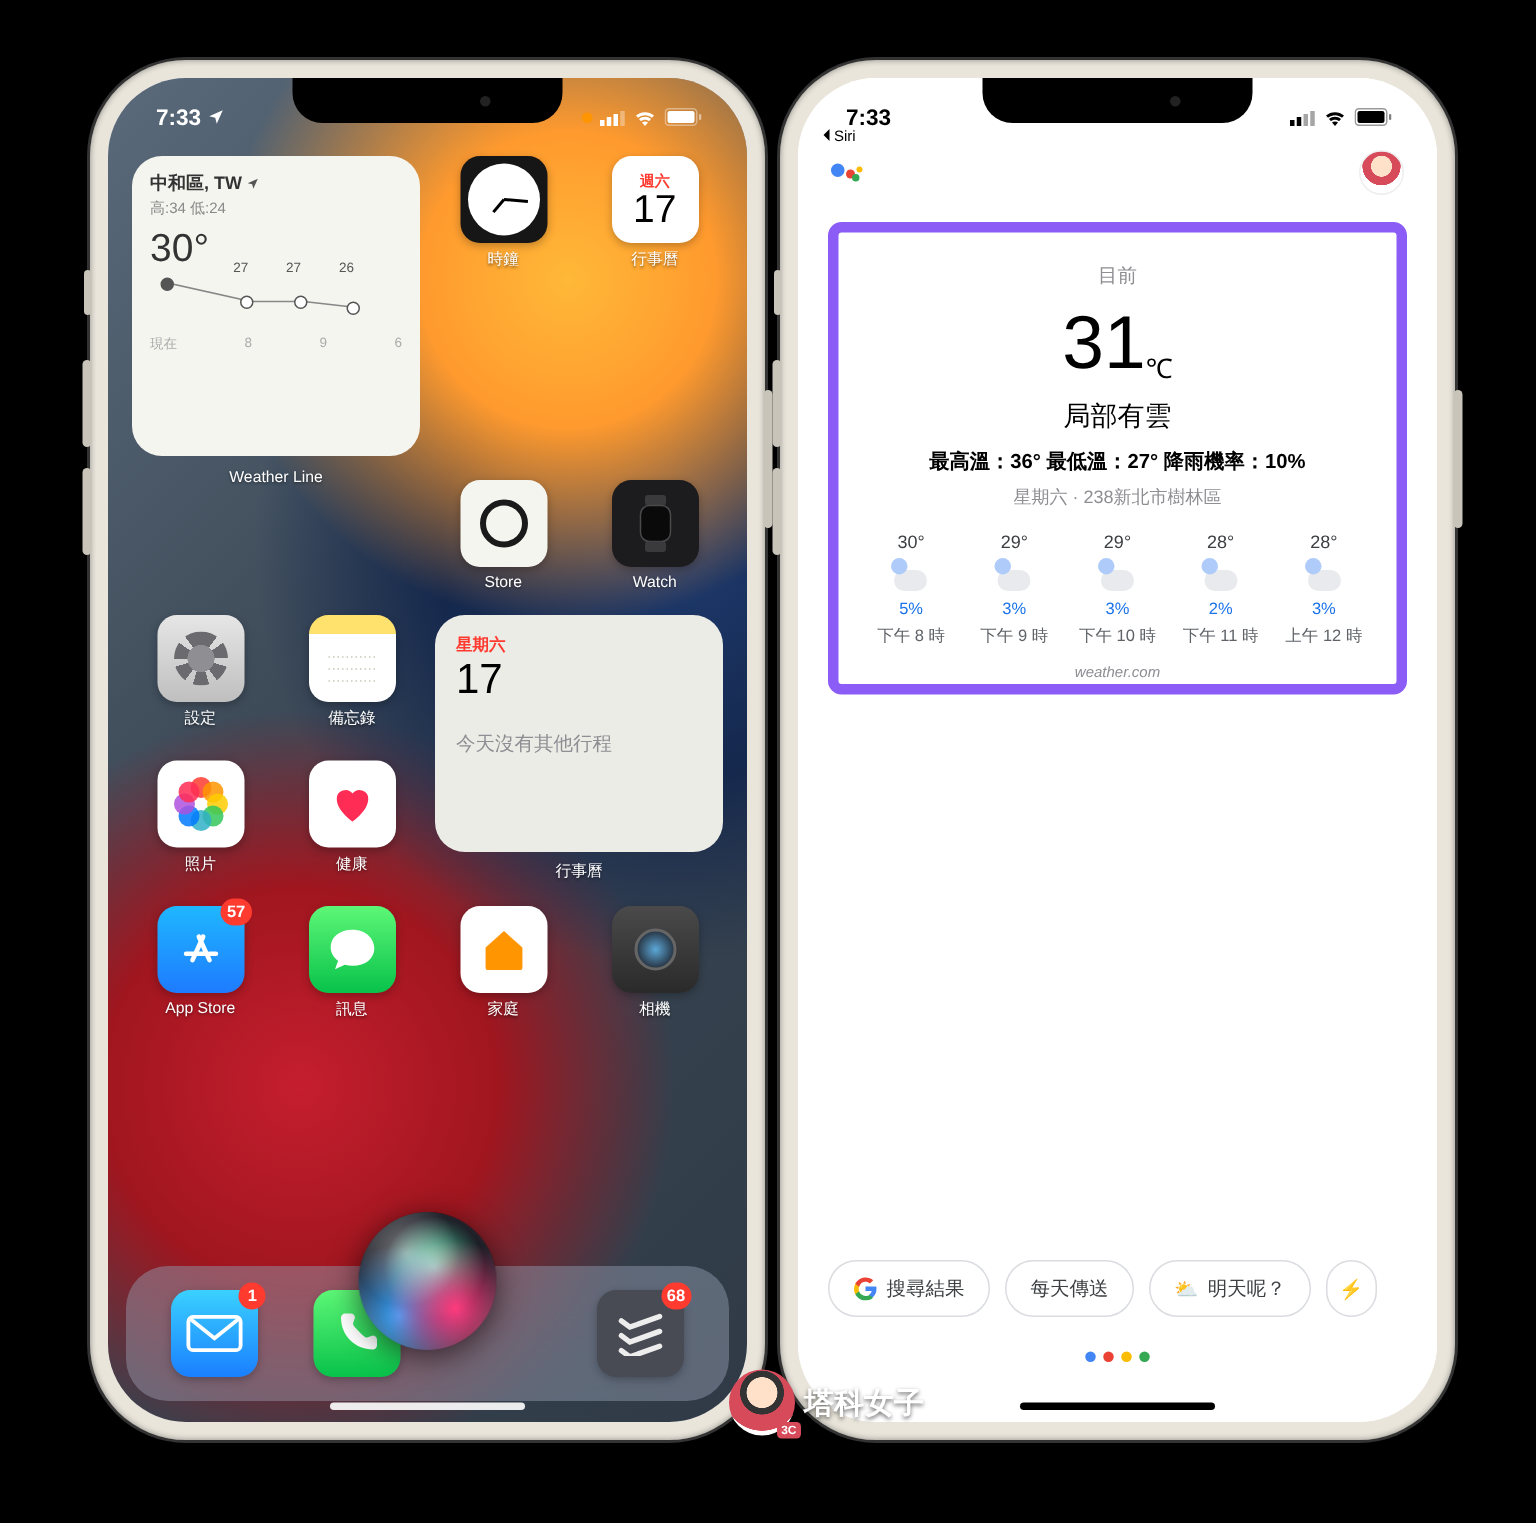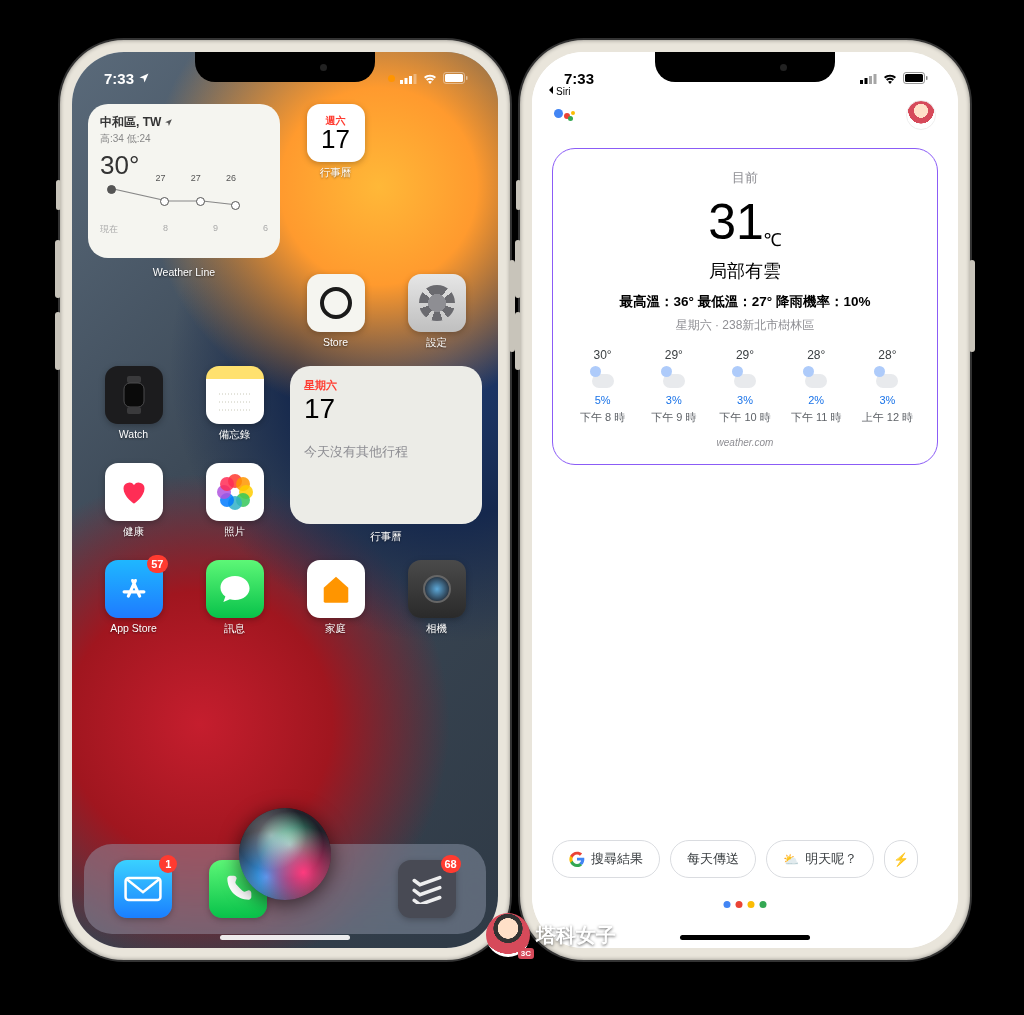--- a/index.html
+++ b/index.html
@@ -19,21 +19,21 @@
 
 
 .home { width: 100%; height: 100%; position: relative; background: radial-gradient(circle at 72% 15%, #ffb838 0%, #ff9a2e 12%, transparent 28%), radial-gradient(circle at 88% 35%, #1e3a6e 0%, #15284d 22%, transparent 40%), radial-gradient(circle at 30% 75%, #c51e2e 0%, #a0161f 18%, transparent 34%), linear-gradient(135deg, #5a6a7a 0%, #3d4a58 40%, #2f3a46 100%); }
 .status-bar { display: flex; justify-content: space-between; align-items: center; padding: 12px 24px 0; color: #fff; font-size: 15px; font-weight: 600; height: 40px; }
 .sb-left { display: flex; align-items: center; gap: 4px; padding-left: 8px; }
 .sb-right { display: flex; align-items: center; gap: 5px; padding-right: 6px; }
 .orange-dot { width: 7px; height: 7px; background: #ff9500; border-radius: 50%; }
 .back-siri { position: absolute; top: 34px; left: 16px; font-size: 10px; color: #fff; display: flex; align-items: flex-start; gap: 2px; }
 
 .hs-grid { padding: 12px 16px 0; display: grid; grid-template-columns: repeat(4, 1fr); gap: 16px 10px; }
-.weather-widget { grid-column: span 2; background: #f5f5f0; border-radius: 20px; padding: 10px 12px; height: 154px; color: #333; font-size: 11px; }
+.weather-widget { grid-column: span 2; background: #f5f5f0; border-radius: 20px; padding: 10px 12px; height: 200px; color: #333; font-size: 11px; }
 .ww-loc { font-weight: 600; font-size: 12px; display:flex; align-items:center; gap:3px;}
 .ww-hl { color: #888; font-size: 10px; margin-top: 1px; }
 .ww-temp { font-size: 26px; font-weight: 300; margin: 4px 0; }
 .ww-chart { position: relative; height: 32px; margin-top: 4px; }
 .ww-pt { position: absolute; width: 9px; height: 9px; border: 1.5px solid #555; background: #fff; border-radius: 50%; }
 .ww-lbl { position: absolute; font-size: 9px; color: #555; top: -12px; }
 .ww-hours { display: flex; justify-content: space-between; font-size: 9px; color: #aaa; margin-top: 6px; }
 
 .app { display: flex; flex-direction: column; align-items: center; gap: 4px; }
 .app-icon { width: 58px; height: 58px; border-radius: 13px; display: flex; align-items: center; justify-content: center; font-size: 26px; position: relative; box-shadow: 0 2px 6px rgba(0,0,0,.25); }
@@ -77,21 +77,21 @@
 .ic-todoist { background: #484a54; }
 .siri-orb { position: absolute; bottom: 48px; left: 50%; transform: translateX(-50%); width: 92px; height: 92px; border-radius: 50%; background: radial-gradient(circle at 35% 30%, rgba(255,255,255,.5), transparent 40%), radial-gradient(circle at 70% 70%, #ff3b7e, transparent 50%), radial-gradient(circle at 30% 75%, #3ba7ff, transparent 50%), radial-gradient(circle at 55% 40%, #6bffc4, transparent 45%), #0a0a14; box-shadow: 0 4px 20px rgba(0,0,0,.6), inset 0 0 20px rgba(255,255,255,.2); z-index: 50; }
 
 
 .ga { width: 100%; height: 100%; background: #fff; position: relative; }
 .ga .status-bar { color: #000; }
 .ga-header { display: flex; justify-content: space-between; align-items: center; padding: 8px 22px 0; }
 .ga-logo { display: flex; gap: 1px; }
 .ga-dot { width: 6px; height: 6px; border-radius: 50%; }
 .ga-avatar { width: 30px; height: 30px; border-radius: 50%; background: radial-gradient(circle at 50% 35%, #ffe0c8 30%, #d64a5a 31% 55%, #fff 56%); border: 1px solid #eee; }
-.weather-card { margin: 18px 20px 0; border: 1px solid #8b5cf6; border-radius: 23px; padding: 20px 16px 16px; text-align: center; }
+.weather-card { margin: 18px 20px 0; border: 7px solid #8b5cf6; border-radius: 9px; padding: 20px 16px 2px; text-align: center; }
 .wc-now { color: #8e8e93; font-size: 13px; }
 .wc-temp { font-size: 50px; font-weight: 300; display: inline-flex; align-items: flex-end; margin: 6px 0 2px; }
 .wc-temp sup { font-size: 18px; margin-top: 6px; }
 .wc-cond { font-size: 18px; font-weight: 500; margin: 6px 0 10px; }
 .wc-stats { font-size: 13.5px; font-weight: 600; }
 .wc-loc { color: #8e8e93; font-size: 12px; margin: 6px 0 14px; }
 .wc-hourly { display: flex; justify-content: space-between; gap: 4px; }
 .wc-hr { flex: 1; font-size: 11px; color: #5f6368; }
 .wc-hr-t { font-size: 12px; color: #3c4043; margin-bottom: 6px; }
 .wc-ic-cloud { width: 30px; height: 20px; margin: 0 auto 6px; position: relative; }
@@ -177,92 +177,98 @@
           </div>
           <div class="ww-hours">
             <span>現在</span>
             <span>8</span>
             <span>9</span>
             <span>6</span>
           </div>
         </div>
 
         <div class="app">
+            <div class="app-icon ic-clock">
+              <div class="clock-face"></div>
+            </div>
+            <span class="app-label">時鐘</span>
+          </div>
+        <div class="app">
             <div class="app-icon ic-cal">
               <span class="cal-day">週六</span>
               <span class="cal-num">17</span>
             </div>
             <span class="app-label">行事曆</span>
           </div>
 
         <div style="grid-column:span 2;text-align:center;margin-top:-12px"><span class="app-label">Weather Line</span></div>
         <div class="app">
             <div class="app-icon ic-oura">
               <div class="oura-ring"></div>
             </div>
             <span class="app-label">Store</span>
           </div>
-        <div class="app">
-            <div class="app-icon ic-settings">
-              <div class="gear"></div>
-            </div>
-            <span class="app-label">設定</span>
-          </div>
-
         <div class="app">
             <div class="app-icon ic-watch">
               <svg width="22" height="38" viewBox="0 0 22 38">
                 <rect x="4" y="0" width="14" height="7" rx="2" fill="#3a3a3c"></rect>
                 <rect x="1" y="7" width="20" height="24" rx="6" fill="#0a0a0a" stroke="#4a4a4c"></rect>
                 <rect x="4" y="31" width="14" height="7" rx="2" fill="#3a3a3c"></rect>
               </svg>
             </div>
             <span class="app-label">Watch</span>
           </div>
+
+        <div class="app">
+            <div class="app-icon ic-settings">
+              <div class="gear"></div>
+            </div>
+            <span class="app-label">設定</span>
+          </div>
         <div class="app">
             <div class="app-icon ic-notes">
               <svg width="36" height="24" style="margin-top:14px">
                 <line x1="2" y1="4" x2="34" y2="4" stroke="#c8c8b8" stroke-dasharray="1 2"></line>
                 <line x1="2" y1="12" x2="34" y2="12" stroke="#c8c8b8" stroke-dasharray="1 2"></line>
                 <line x1="2" y1="20" x2="34" y2="20" stroke="#c8c8b8" stroke-dasharray="1 2"></line>
               </svg>
             </div>
             <span class="app-label">備忘錄</span>
           </div>
         <div style="grid-column:span 2;grid-row:span 2">
           <div class="cal-widget">
             <div class="cw-day">星期六</div>
             <div class="cw-num">17</div>
             <div class="cw-empty">今天沒有其他行程</div>
           </div>
           <span class="cw-label">行事曆</span>
         </div>
-        <div class="app">
-            <div class="app-icon ic-health">
-              <svg width="28" height="26" viewBox="0 0 24 22" fill="#ff2d55">
-                <path d="M12 21s-9-6-9-13a5 5 0 019-3 5 5 0 019 3c0 7-9 13-9 13z"></path>
-              </svg>
-            </div>
-            <span class="app-label">健康</span>
-          </div>
         <div class="app">
             <div class="app-icon ic-photos">
               <div class="photos-flower">
                 <span class="petal" style="background:#ff3b30;transform:translate(0,-11px)"></span>
                 <span class="petal" style="background:#ff9500;transform:translate(8px,-8px)"></span>
                 <span class="petal" style="background:#ffcc00;transform:translate(11px,0)"></span>
                 <span class="petal" style="background:#34c759;transform:translate(8px,8px)"></span>
                 <span class="petal" style="background:#30b0c7;transform:translate(0,11px)"></span>
                 <span class="petal" style="background:#007aff;transform:translate(-8px,8px)"></span>
                 <span class="petal" style="background:#af52de;transform:translate(-11px,0)"></span>
                 <span class="petal" style="background:#ff2d55;transform:translate(-8px,-8px)"></span>
               </div>
             </div>
             <span class="app-label">照片</span>
           </div>
+        <div class="app">
+            <div class="app-icon ic-health">
+              <svg width="28" height="26" viewBox="0 0 24 22" fill="#ff2d55">
+                <path d="M12 21s-9-6-9-13a5 5 0 019-3 5 5 0 019 3c0 7-9 13-9 13z"></path>
+              </svg>
+            </div>
+            <span class="app-label">健康</span>
+          </div>
 
         <div class="app">
             <div class="app-icon ic-appstore">
               <svg width="34" height="34" viewBox="0 0 24 24" fill="none" stroke="#fff" stroke-width="2.2" stroke-linecap="round">
                 <path d="M8 17l5-11m3 11L11 6M5 14h9m2 0h3"></path>
               </svg>
               <span class="badge">57</span>
             </div>
             <span class="app-label">App Store</span>
           </div>

